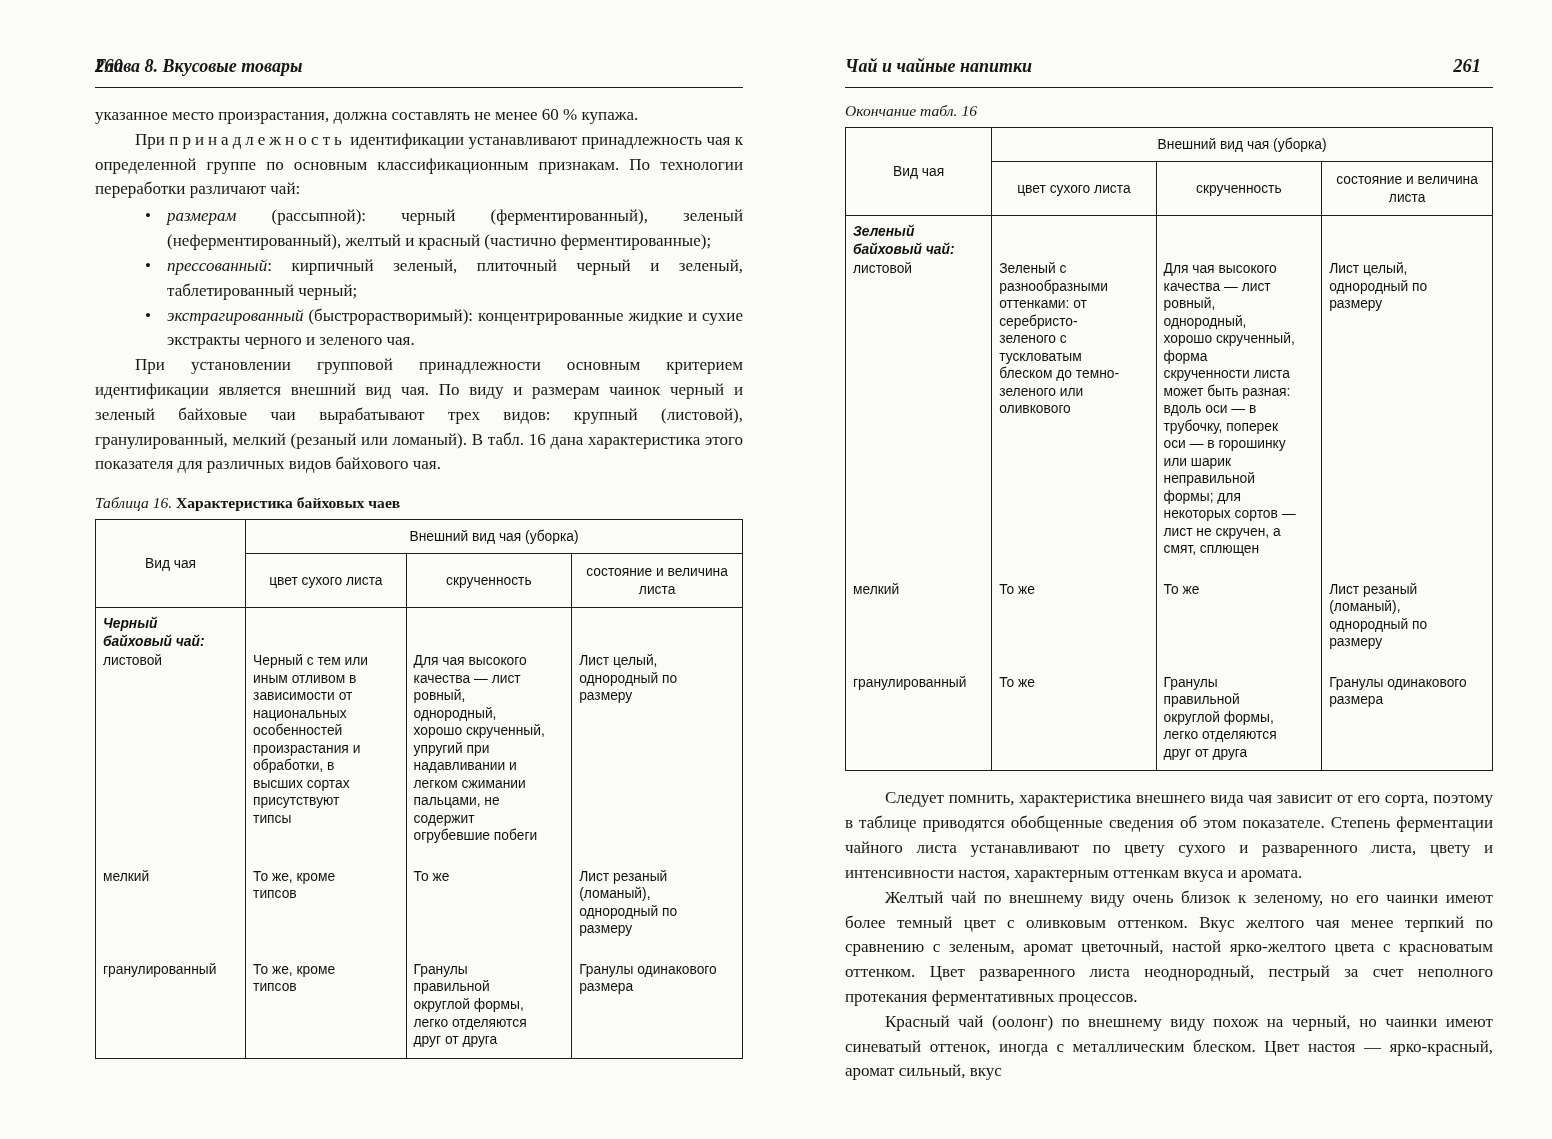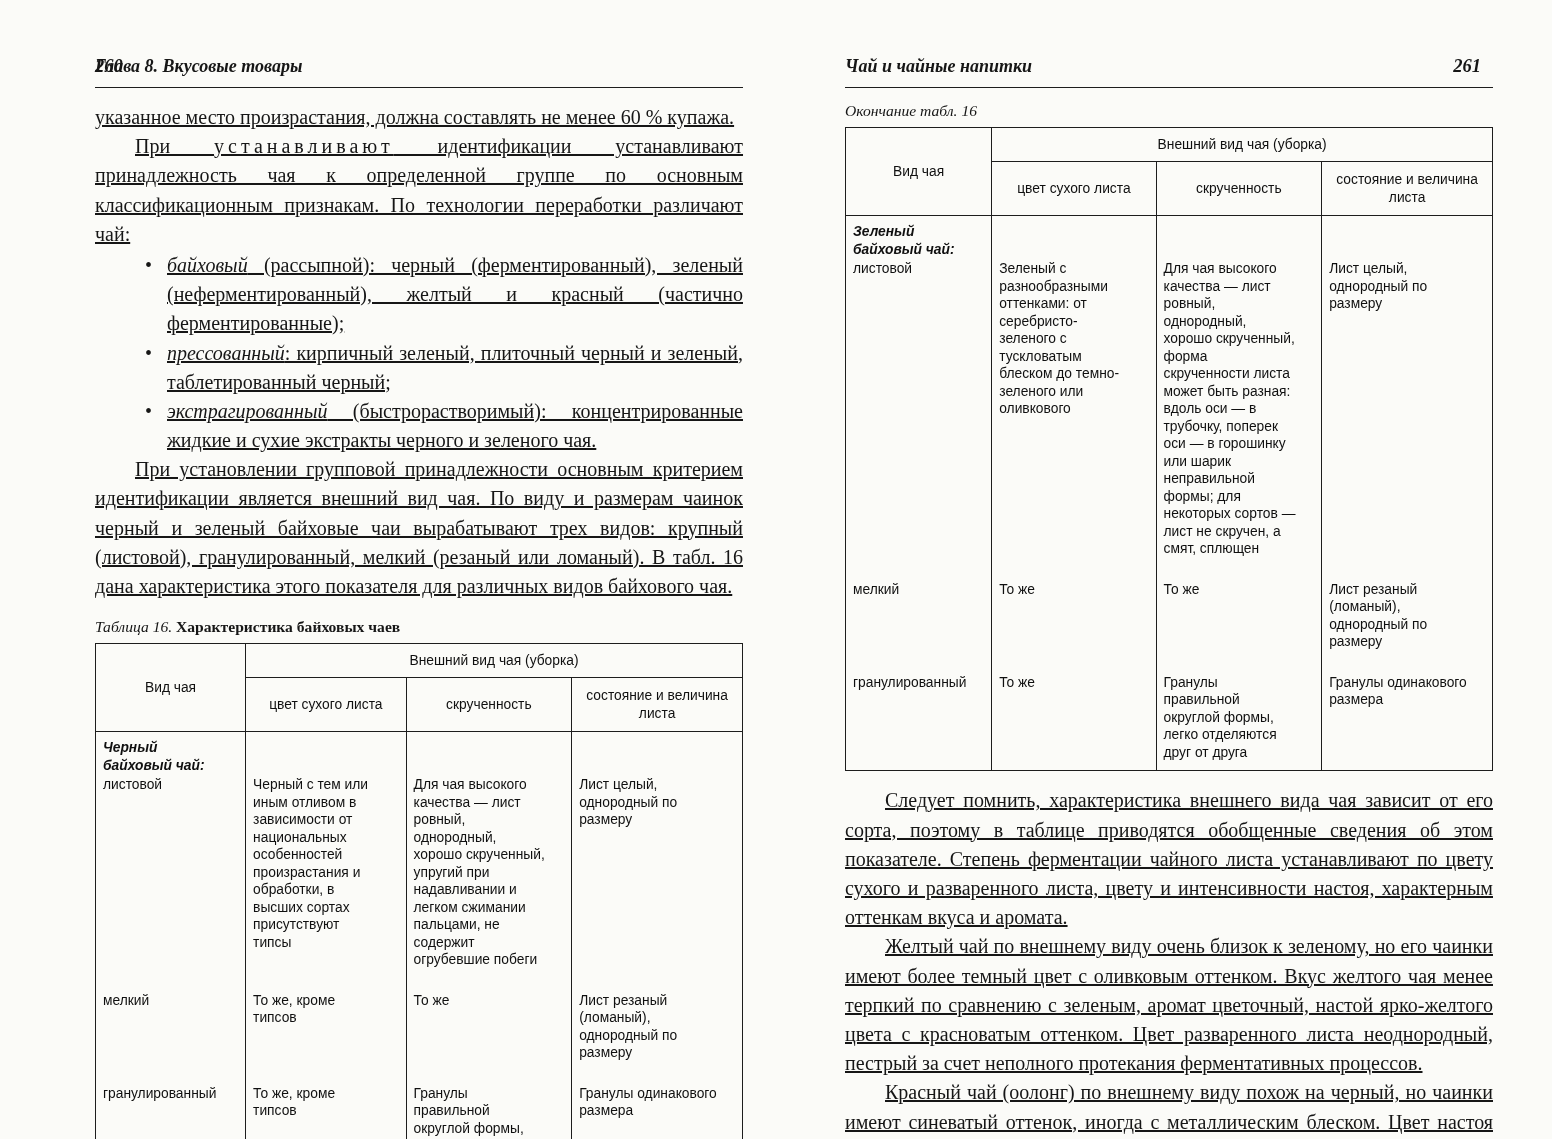--- a/index.html
+++ b/index.html
@@ -25,21 +25,21 @@
     border-bottom: 1.6px solid #1d1d1d;
     font-weight: bold;
     font-style: italic;
     font-size: 18px;
     text-align: left;
   }
   .running-head .page-num { position: absolute; top: 0; font-size: 18.5px; }
   .page--left  .page-num { left: 0; }
   .page--right .page-num { right: 12px; }
 
-  .bodytext { font-size: 20px; line-height: 1.46; text-align: justify; text-decoration: underline; }
+  .bodytext { font-size: 17px; line-height: 1.46; text-align: justify; }
   .para { margin: 0; }
   .para--first { margin-top: 15px; }
   .para--indent { text-indent: 40px; }
   .letterspaced { letter-spacing: 4px; }
   .term { font-style: italic; }
 
   .bullets { margin: 2px 0 0 0; padding: 0; list-style: none; }
   .bullets li { position: relative; padding-left: 72px; text-align: justify; }
   .bullets li::before { content: "\2022"; position: absolute; left: 50px; top: 0; }
 
@@ -92,23 +92,23 @@
 <div class="spread">
 
   <div class="page page--left">
     <div class="running-head">
       <span class="page-num">260</span>
       <span class="rh-title">Глава 8. Вкусовые товары</span>
     </div>
 
     <div class="bodytext">
       <p class="para para--first">указанное место произрастания, должна составлять не менее 60 % купажа.</p>
-      <p class="para para--indent"><span>При </span><span class="letterspaced">устанавливают</span><span> идентификации устанавливают принадлежность чая к определенной группе по основным классификационным признакам. По технологии переработки различают чай:</span></p>
+      <p class="para para--indent"><span>При </span><span class="letterspaced">принадлежность</span><span> идентификации устанавливают принадлежность чая к определенной группе по основным классификационным признакам. По технологии переработки различают чай:</span></p>
       <ul class="bullets">
-        <li><span class="term">байховый</span><span> (рассыпной): черный (ферментированный), зеленый (неферментированный), желтый и красный (частично ферментированные);</span></li>
+        <li><span class="term">размерам</span><span> (рассыпной): черный (ферментированный), зеленый (неферментированный), желтый и красный (частично ферментированные);</span></li>
         <li><span class="term">прессованный</span><span>: кирпичный зеленый, плиточный черный и зеленый, таблетированный черный;</span></li>
         <li><span class="term">экстрагированный</span><span> (быстрорастворимый): концентрированные жидкие и сухие экстракты черного и зеленого чая.</span></li>
       </ul>
       <p class="para para--indent">При установлении групповой принадлежности основным критерием идентификации является внешний вид чая. По виду и размерам чаинок черный и зеленый байховые чаи вырабатывают трех видов: крупный (листовой), гранулированный, мелкий (резаный или ломаный). В табл. 16 дана характеристика этого показателя для различных видов байхового чая.</p>
     </div>
 
     <p class="tbl-caption"><span class="cap-label">Таблица 16.</span> <span class="cap-title">Характеристика байховых чаев</span></p>
 
     <table class="dtable">
       <colgroup>

